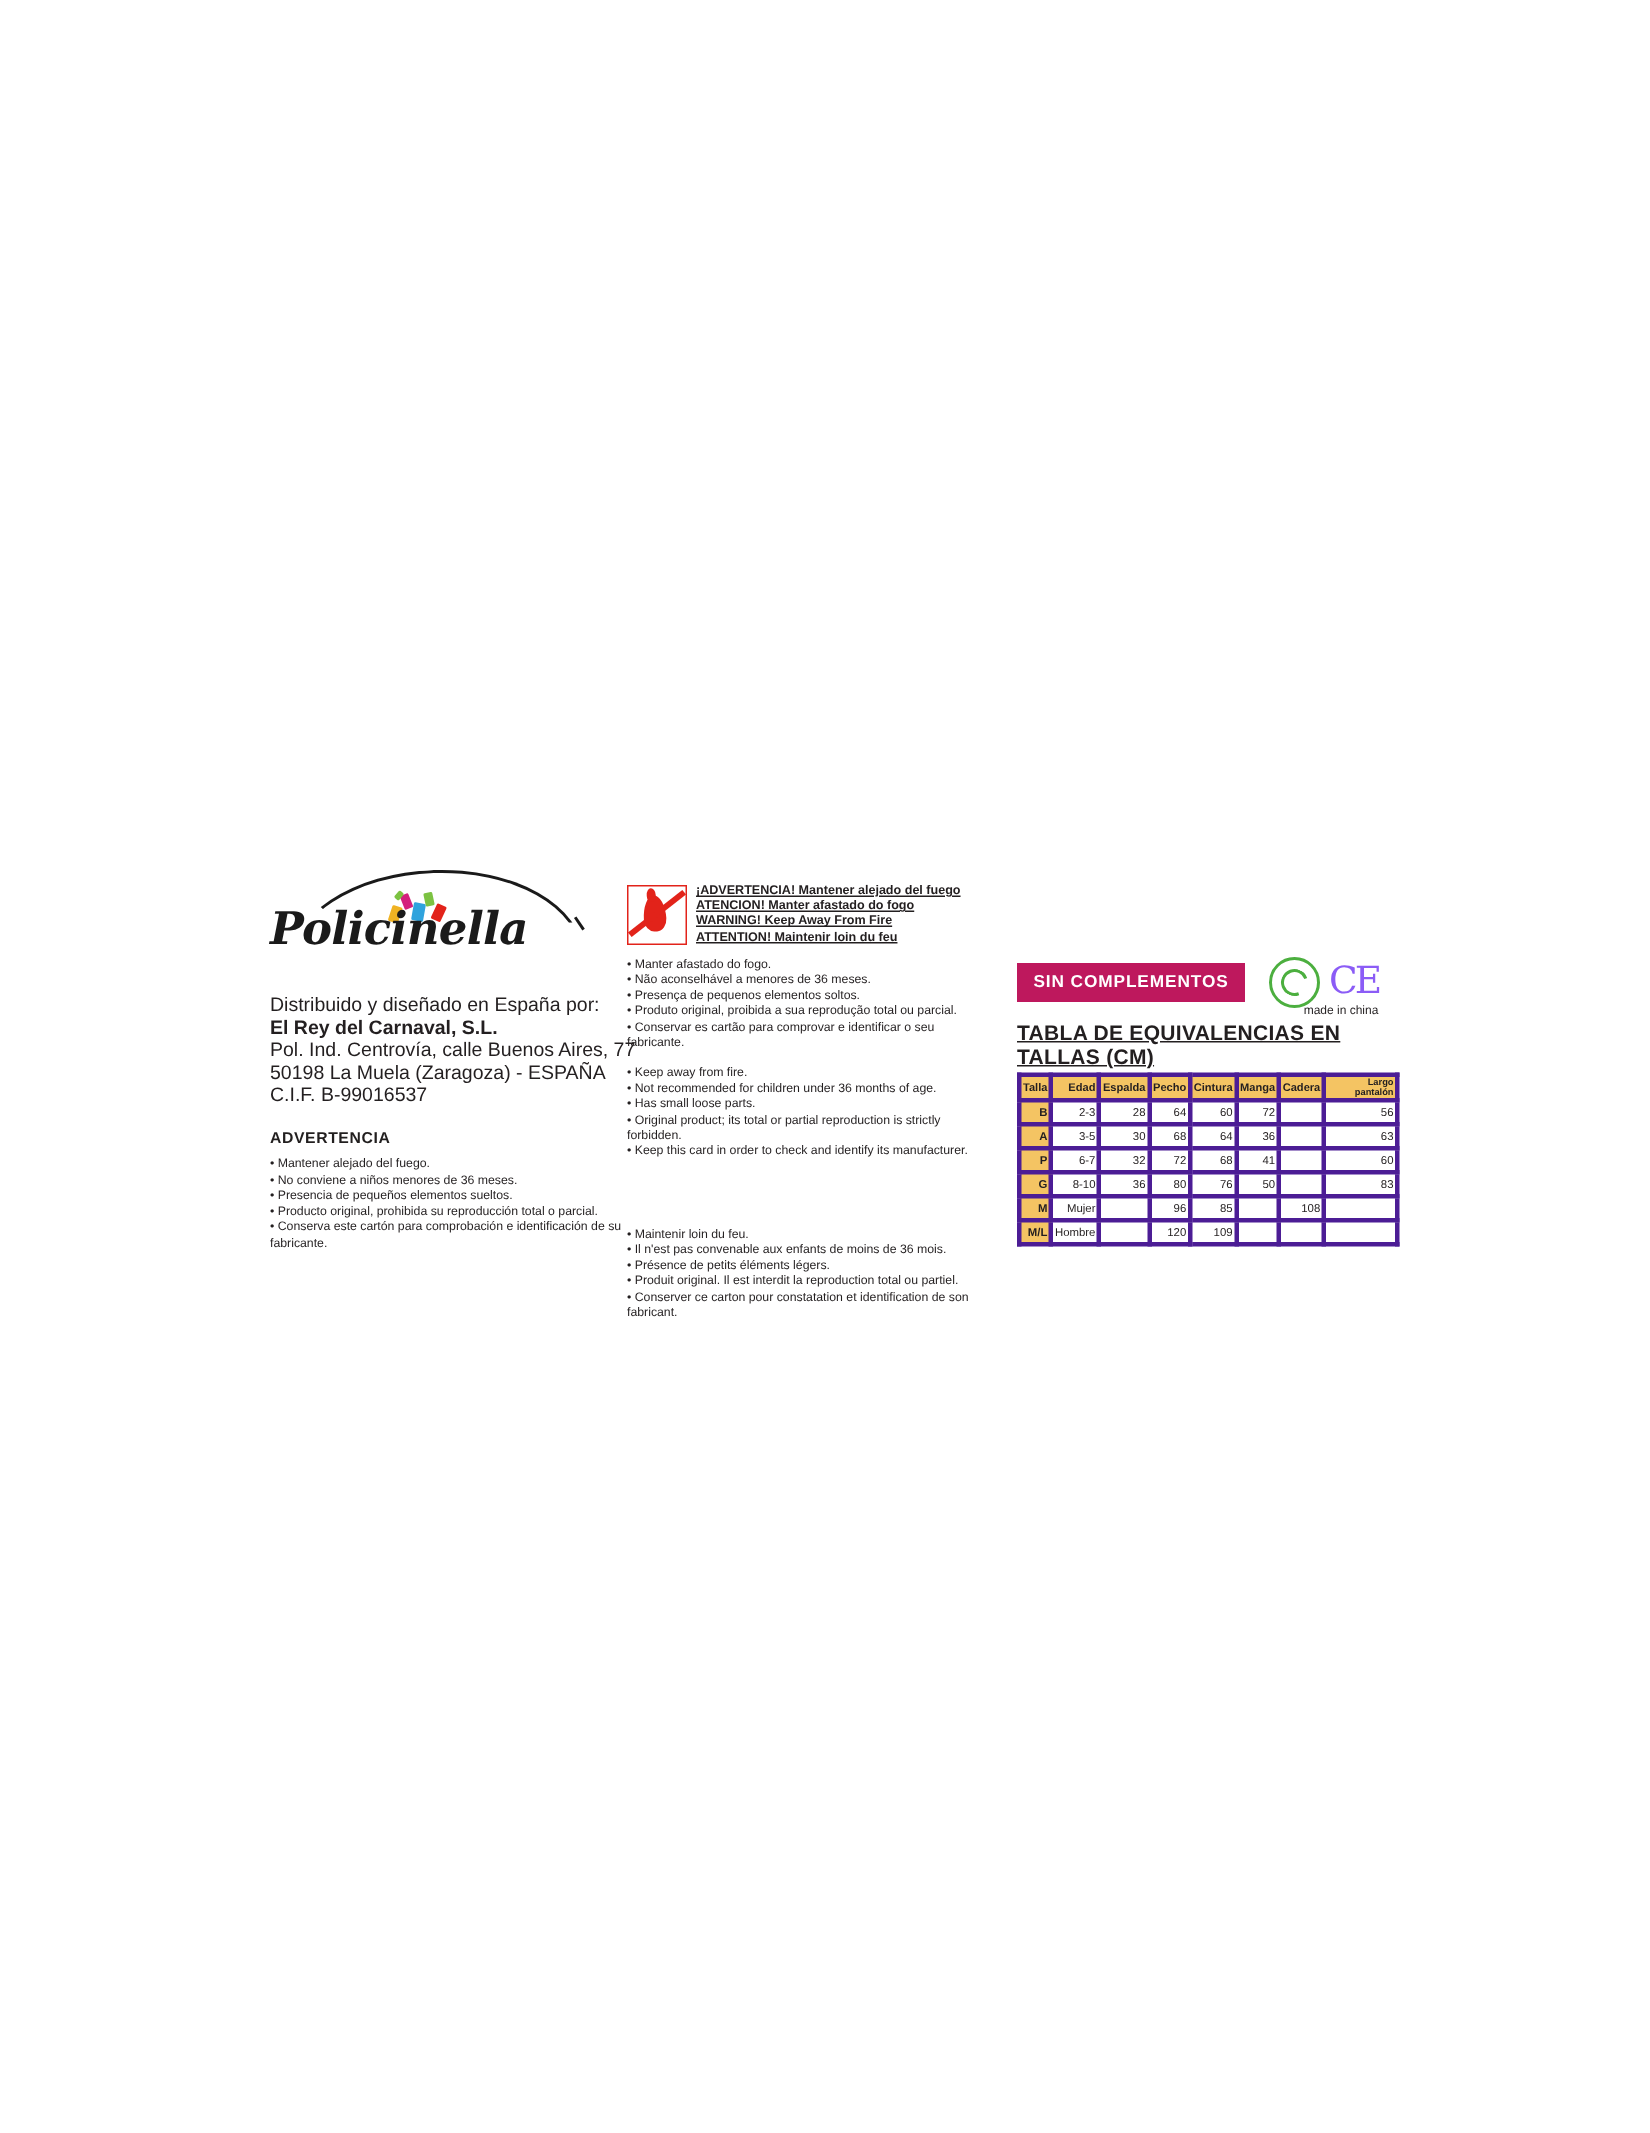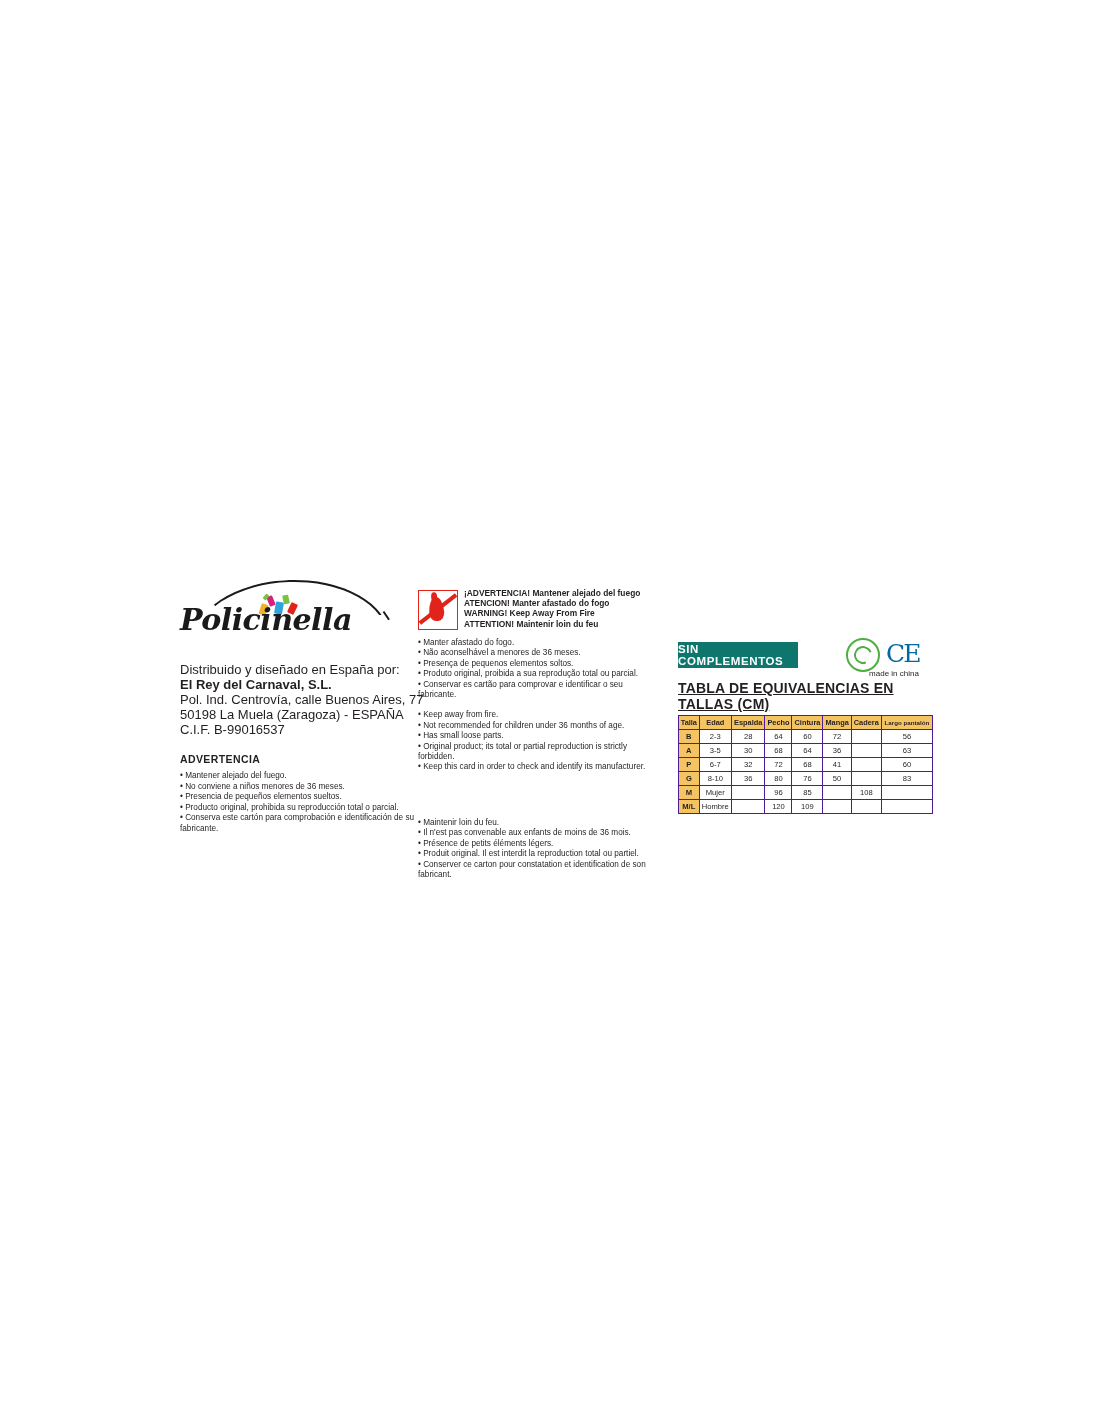--- a/index.html
+++ b/index.html
@@ -159,42 +159,42 @@
     transform: rotate(-38deg);
   }
   .warn-lines {
     position: absolute;
     left: 46px;
     top: 2px;
     font-size: 8.4px;
     line-height: 10.2px;
     color: #231f20;
   }
-  .warn-lines .hl { font-weight: bold; }
+  .warn-lines .hl { font-weight: bold; text-decoration: underline; }
 
   .mid-list {
     margin-top: 4px;
     font-size: 8.2px;
     line-height: 10.4px;
     color: #231f20;
   }
   .mid-list p { margin: 0 0 10px 0; }
   .mid-list p:last-child { margin-bottom: 0; margin-top: 45px; }
 
   
   .col-right {
     position: absolute;
     left: 498px;
     top: 62px;
     width: 262px;
   }
   .sin-badge {
-    width: 120px;
+    width: 152px;
     height: 26px;
-    background: #0f766e;
+    background: #be185d;
     color: #ffffff;
     font-size: 11.5px;
     font-weight: bold;
     letter-spacing: 0.6px;
     display: flex;
     align-items: center;
     justify-content: center;
   }
   .marks {
     position: absolute;
@@ -220,21 +220,21 @@
     border-right-color: transparent;
     transform: rotate(25deg);
   }
   .ce {
     position: absolute;
     left: 40px;
     top: 1px;
     font-family: "DejaVu Serif", serif;
     font-size: 25px;
     letter-spacing: -2px;
-    color: #0369a1;
+    color: #8b5cf6;
   }
   .made-in {
     position: absolute;
     left: 0;
     top: 31px;
     font-size: 8px;
     color: #231f20;
     width: 96px;
     text-align: center;
   }
@@ -249,23 +249,23 @@
   }
 
   table.sizes {
     margin-top: 3px;
     border-collapse: collapse;
     width: 255px;
     font-size: 7.6px;
     color: #231f20;
   }
   table.sizes th, table.sizes td {
-    border: 1px solid #4c1d95;
+    border: 3px solid #4c1d95;
     height: 13px;
-    text-align: center;
+    text-align: right;
     padding: 0 1px;
     font-weight: normal;
   }
   table.sizes thead th {
     background: #f4c463;
     font-weight: bold;
     font-size: 7.4px;
     line-height: 8px;
   }
   table.sizes tbody td.size-col {

